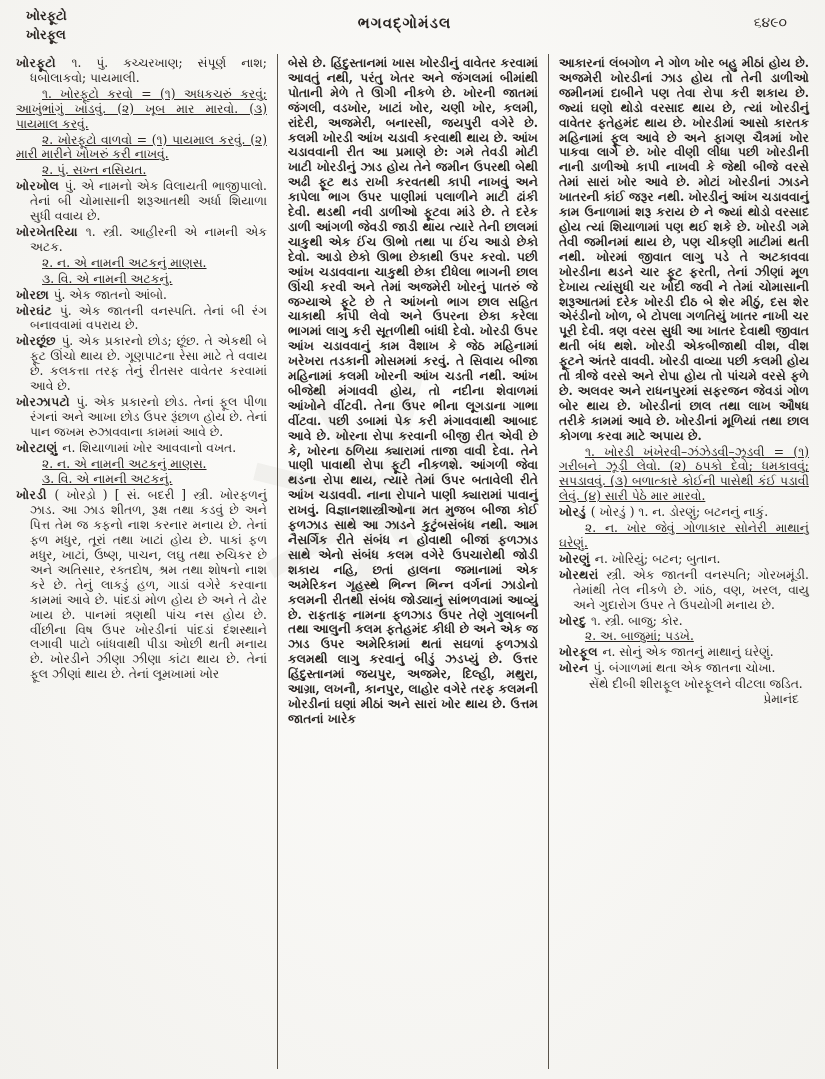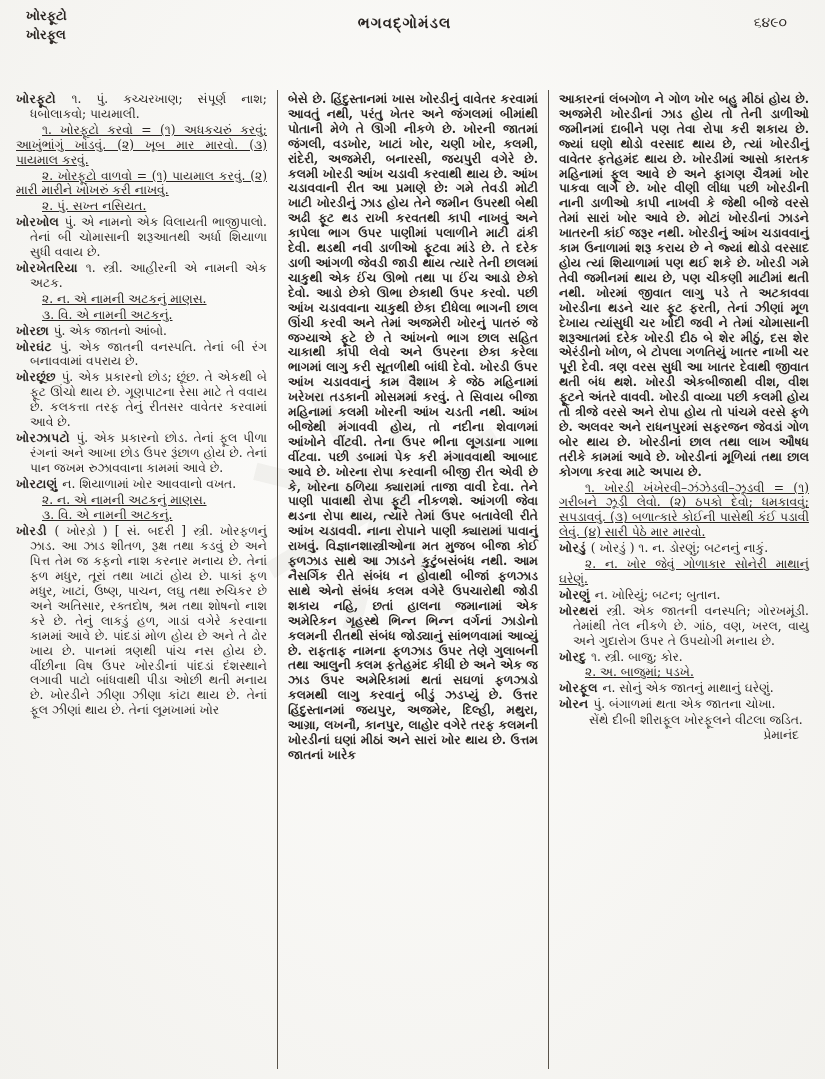--- a/index.html
+++ b/index.html
@@ -21,21 +21,20 @@
     position:absolute;left:6px;right:6px;top:54px;bottom:10px;
     display:flex;
   }
   .col{
     width:33.333%;
     padding:2px 10px 0 10px;
     box-sizing:border-box;
     overflow:hidden;
     font-size:12.3px;
     line-height:14.9px;
-    margin-top:36px;
   }
   .col + .col{border-left:1px solid #59534a;}
   .para{margin:0 0 1px 0;text-align:justify;text-justify:inter-word;}
   .para.entry{padding-left:14px;text-indent:-14px;}
   .para.sub{text-indent:26px;text-decoration:underline;}
   .para.plain{text-indent:0;font-weight:bold;}
   .para.verse{text-indent:30px;}
   .head{font-weight:bold;letter-spacing:0.3px;}
   .attribution{display:block;text-align:right;padding-right:10px;text-indent:0;}
   .watermark{

